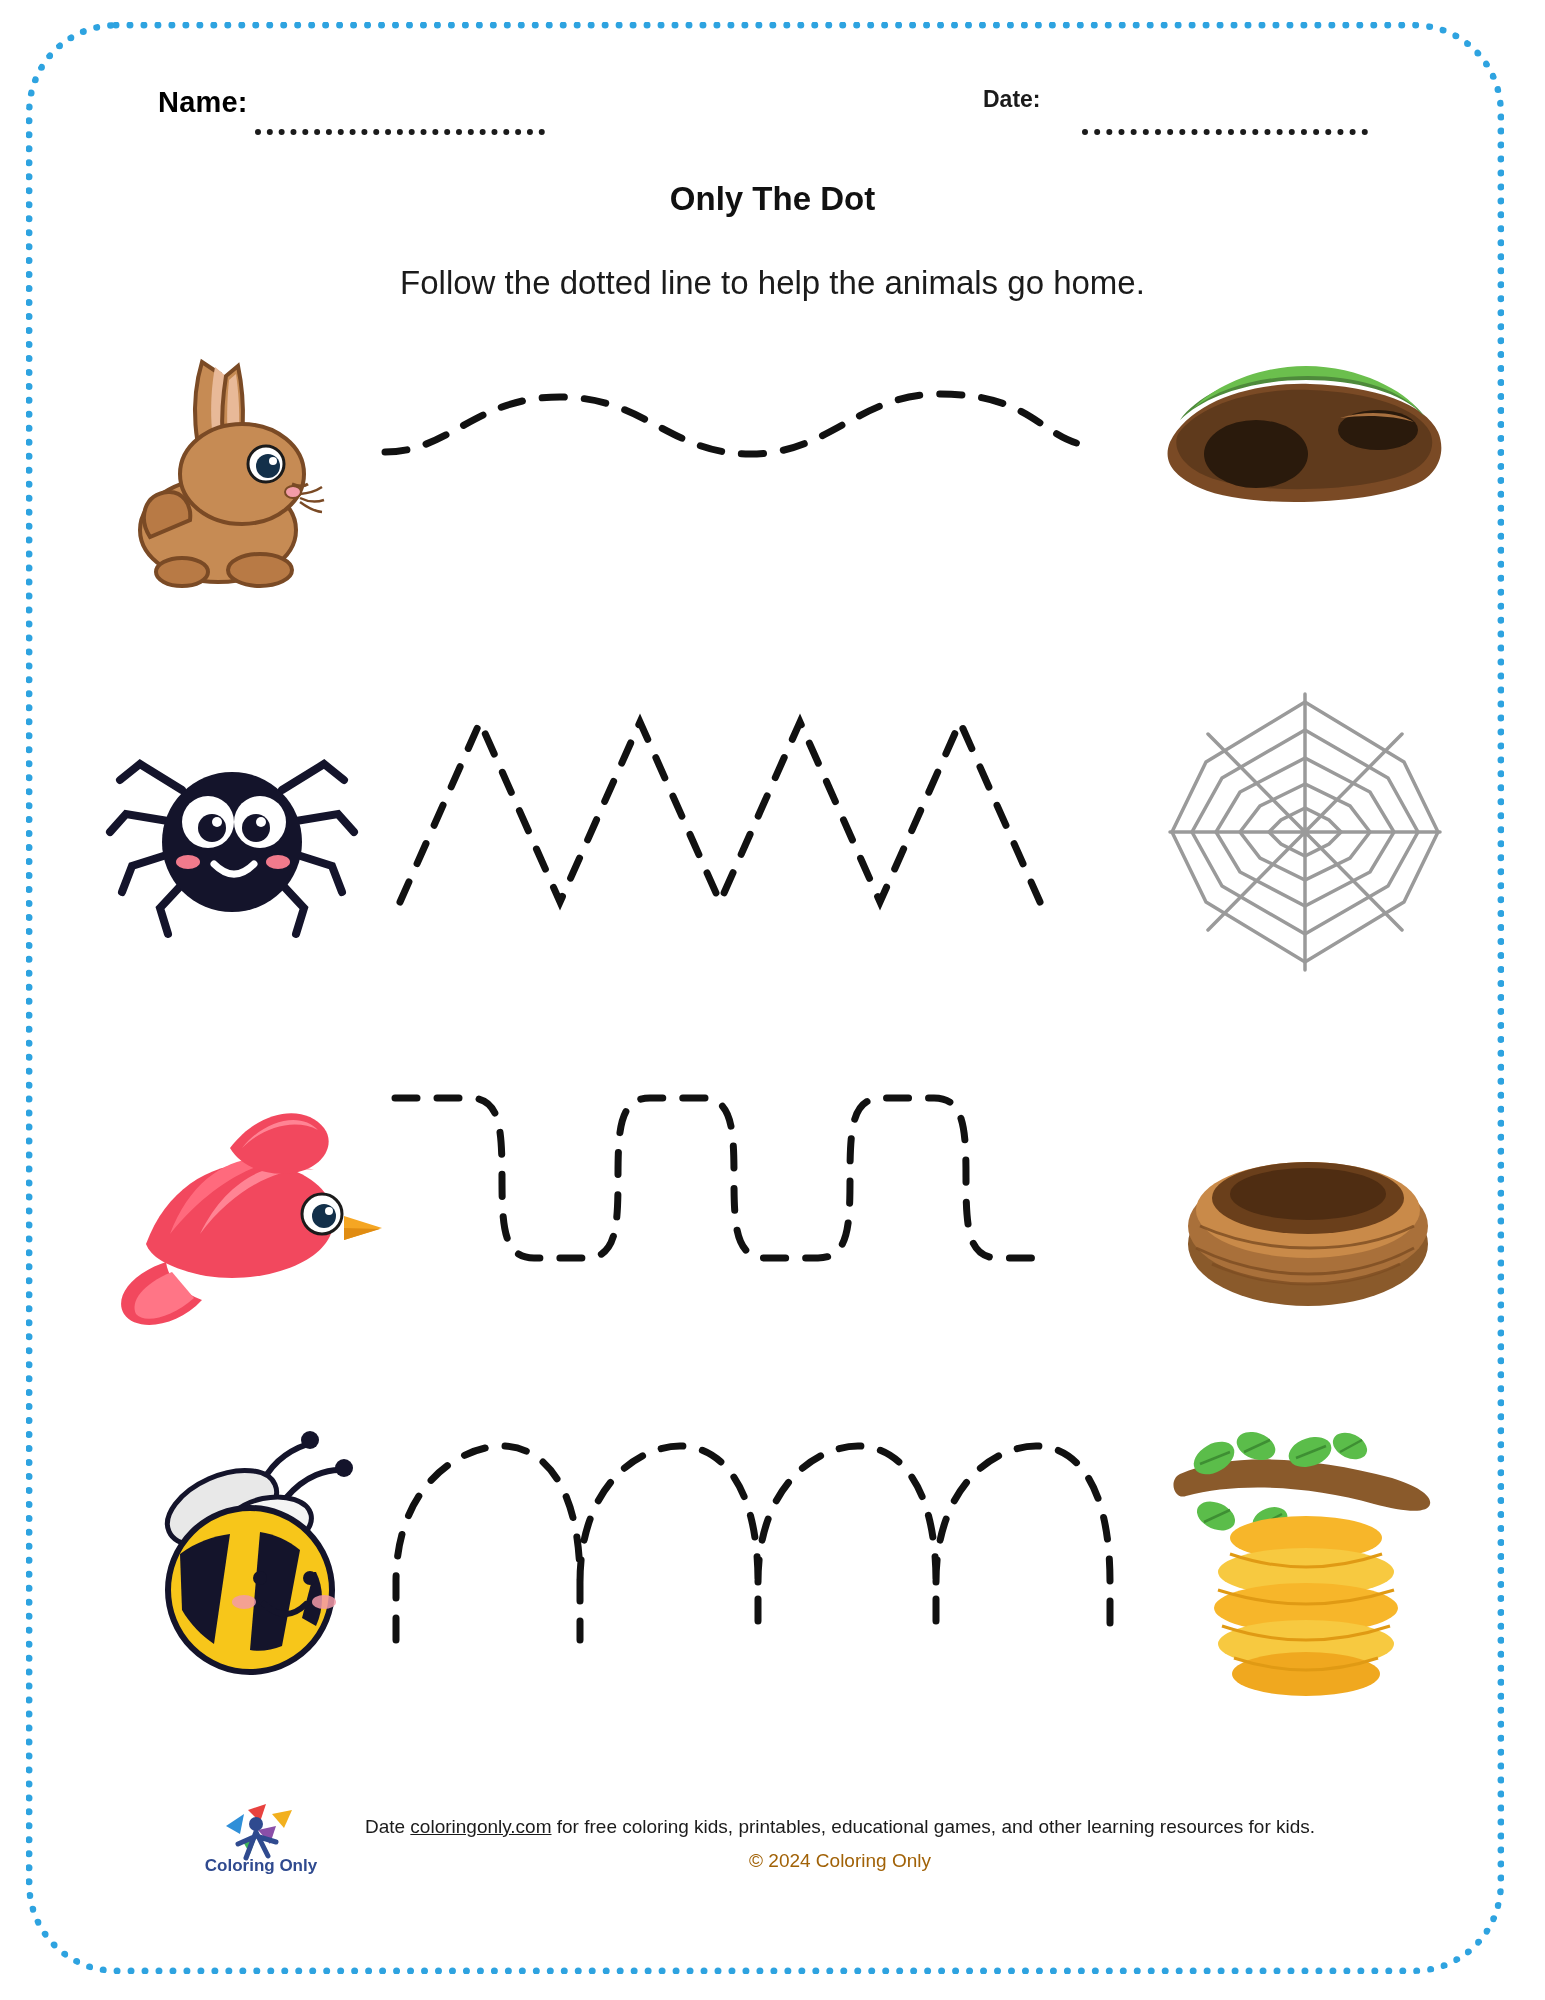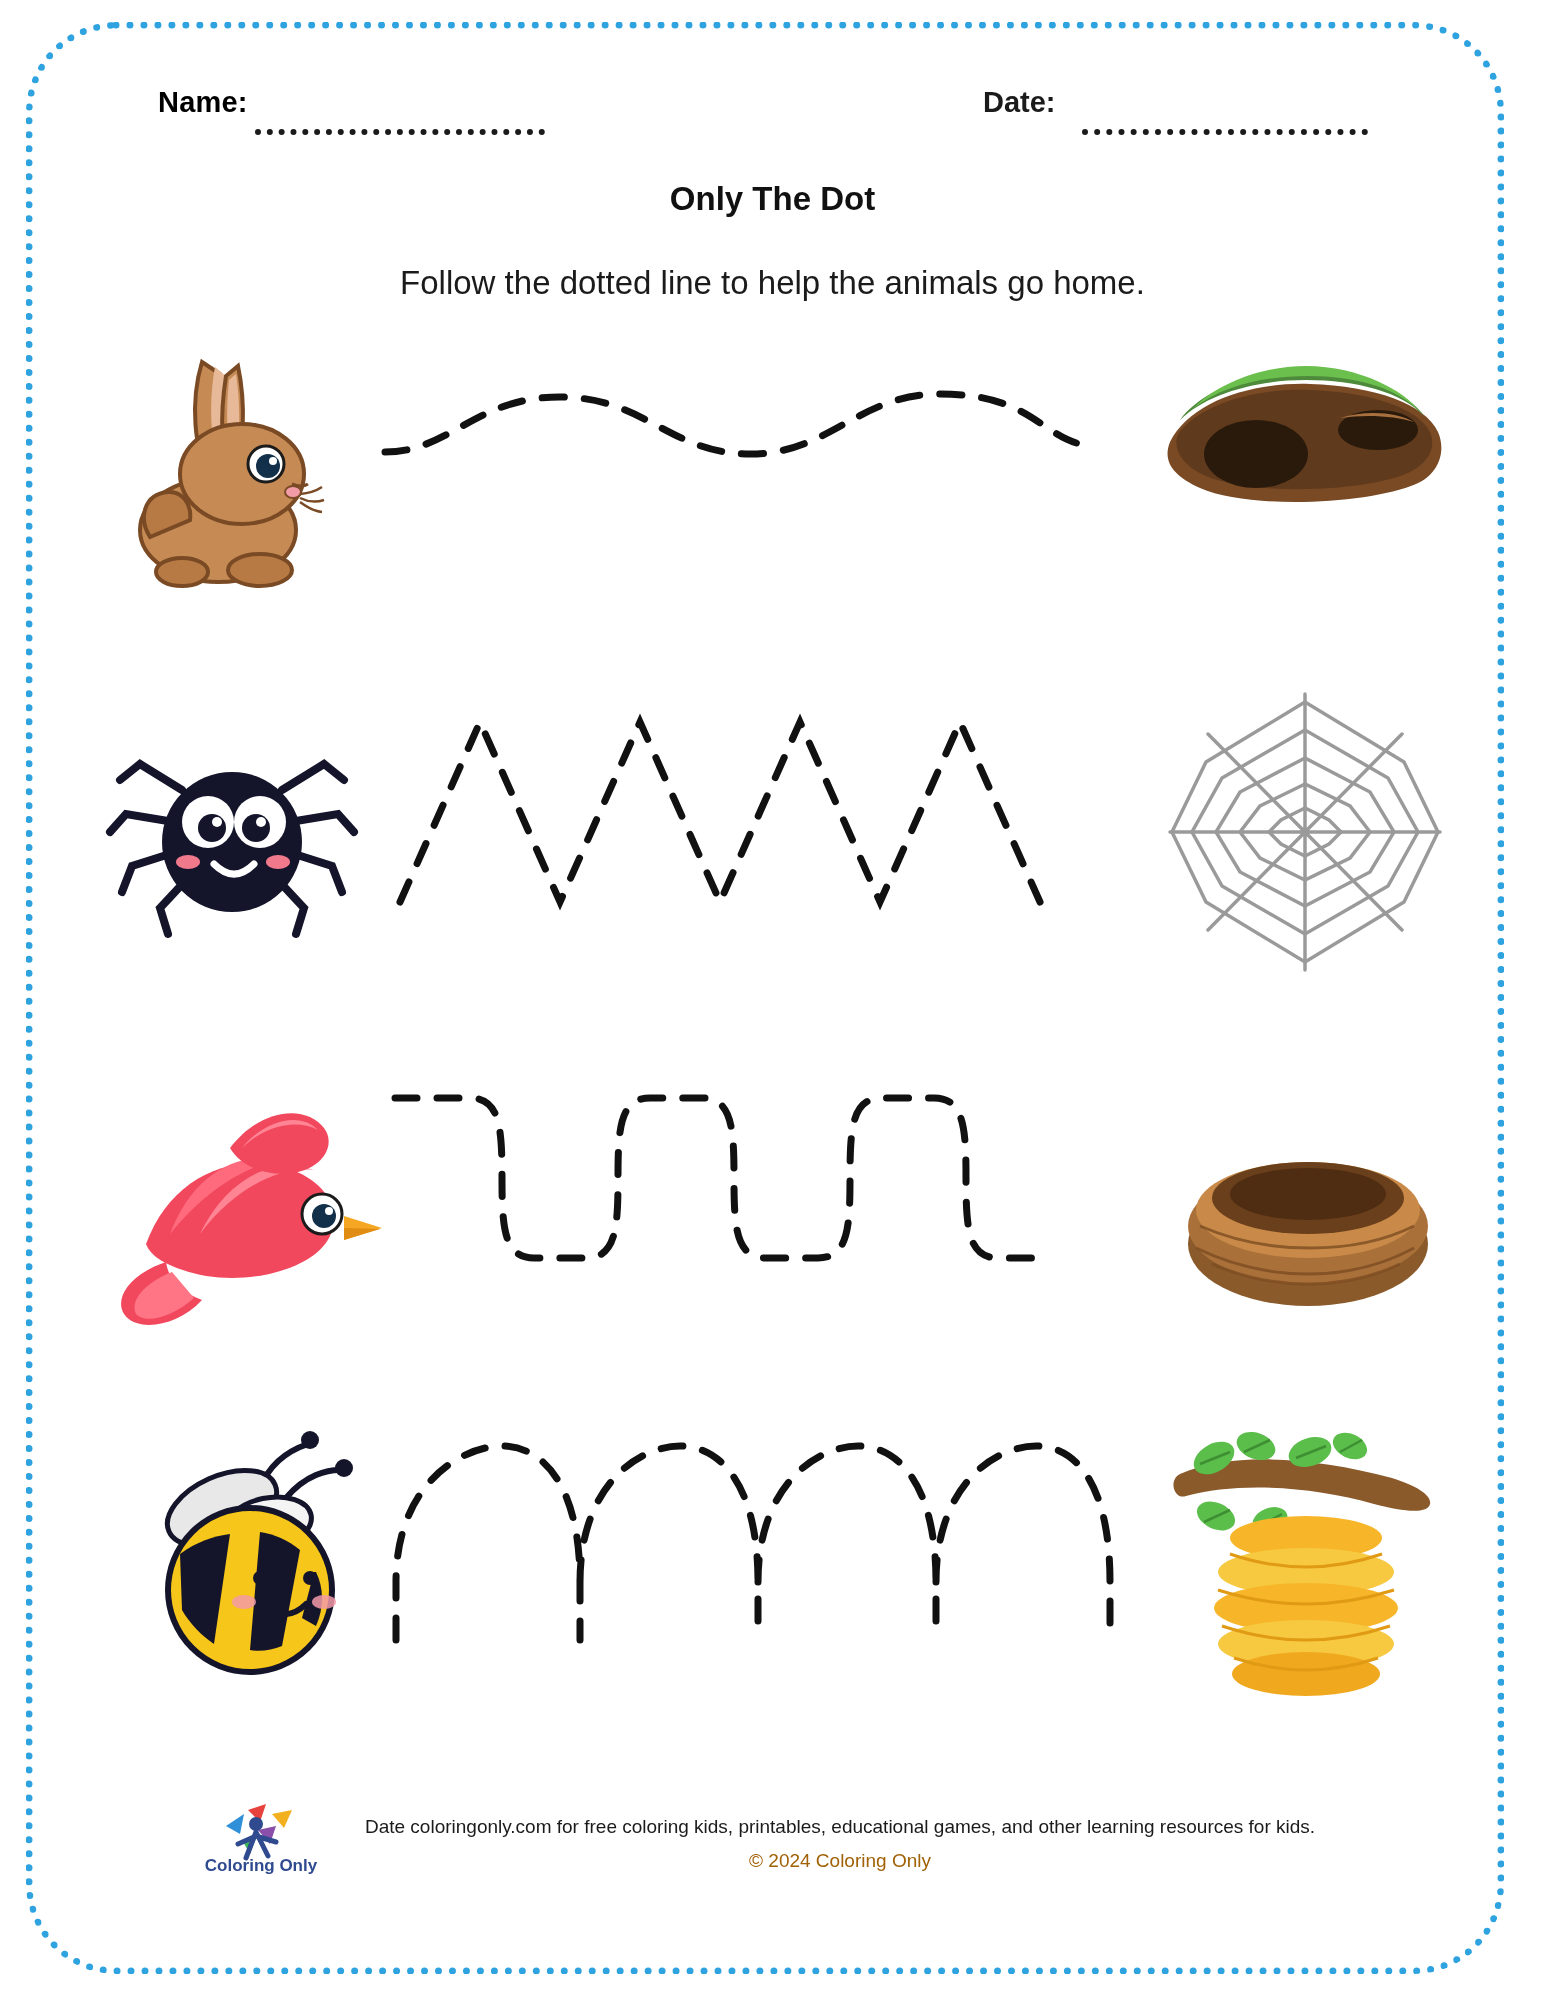--- a/index.html
+++ b/index.html
@@ -56,21 +56,21 @@
     position: absolute;
     left: 255px;
     top: 43px;
     width: 290px;
     border-top: 6px dotted #1b1b1b;
   }
   .hdr-date {
     position: absolute;
     left: 983px;
     top: 0;
-    font-size: 29px;
+    font-size: 23px;
     font-weight: bold;
     color: #1b1b1b;
   }
   .hdr-date-line {
     position: absolute;
     left: 1082px;
     top: 43px;
     width: 286px;
     border-top: 6px dotted #1b1b1b;
   }
@@ -160,20 +160,21 @@
     position: absolute;
     left: 340px;
     top: 26px;
     width: 1000px;
     text-align: center;
     font-size: 19px;
     color: #1b1b1b;
   }
   .footer-line1 a, .footer-link {
     color: #1b1b1b;
+    text-decoration: underline;
   }
   .footer-line2 {
     position: absolute;
     left: 340px;
     top: 60px;
     width: 1000px;
     text-align: center;
     font-size: 19px;
     color: #a16207;
   }

